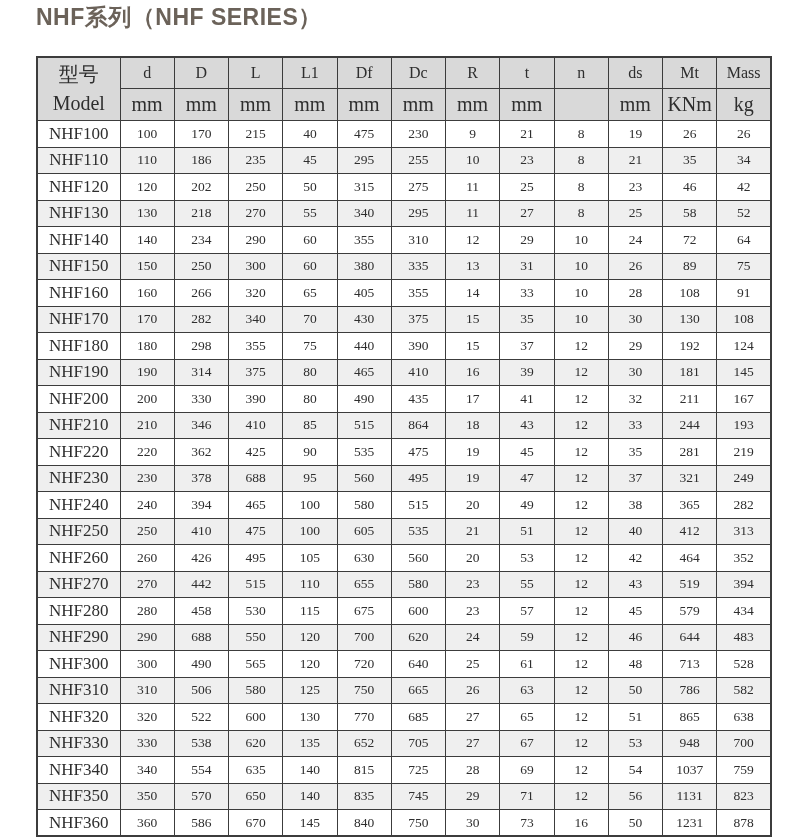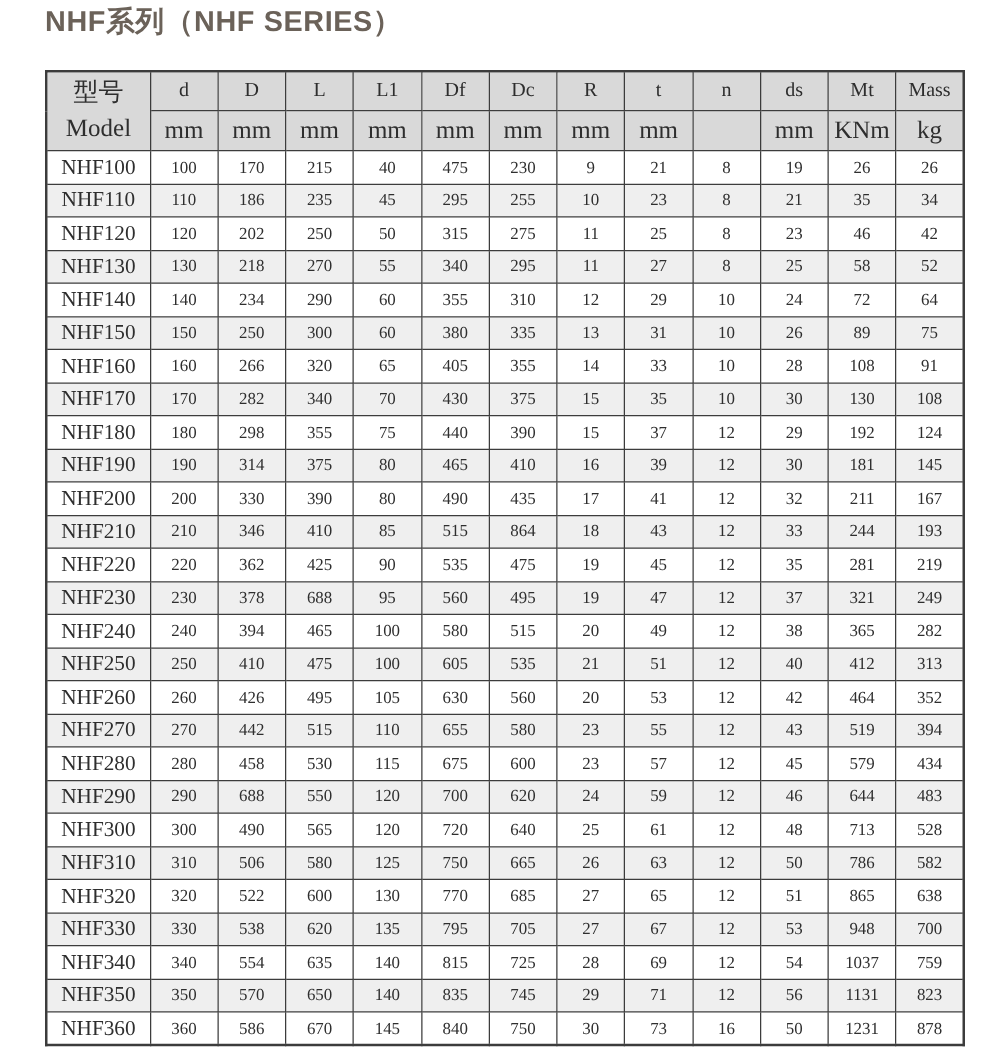--- a/index.html
+++ b/index.html
@@ -467,21 +467,21 @@
           <td>51</td>
           <td>865</td>
           <td>638</td>
         </tr>
         <tr class="alt">
           <td class="model-cell">NHF330</td>
           <td>330</td>
           <td>538</td>
           <td>620</td>
           <td>135</td>
-          <td>795</td>
+          <td>652</td>
           <td>705</td>
           <td>27</td>
           <td>67</td>
           <td>12</td>
           <td>53</td>
           <td>948</td>
           <td>700</td>
         </tr>
         <tr>
           <td class="model-cell">NHF340</td>

